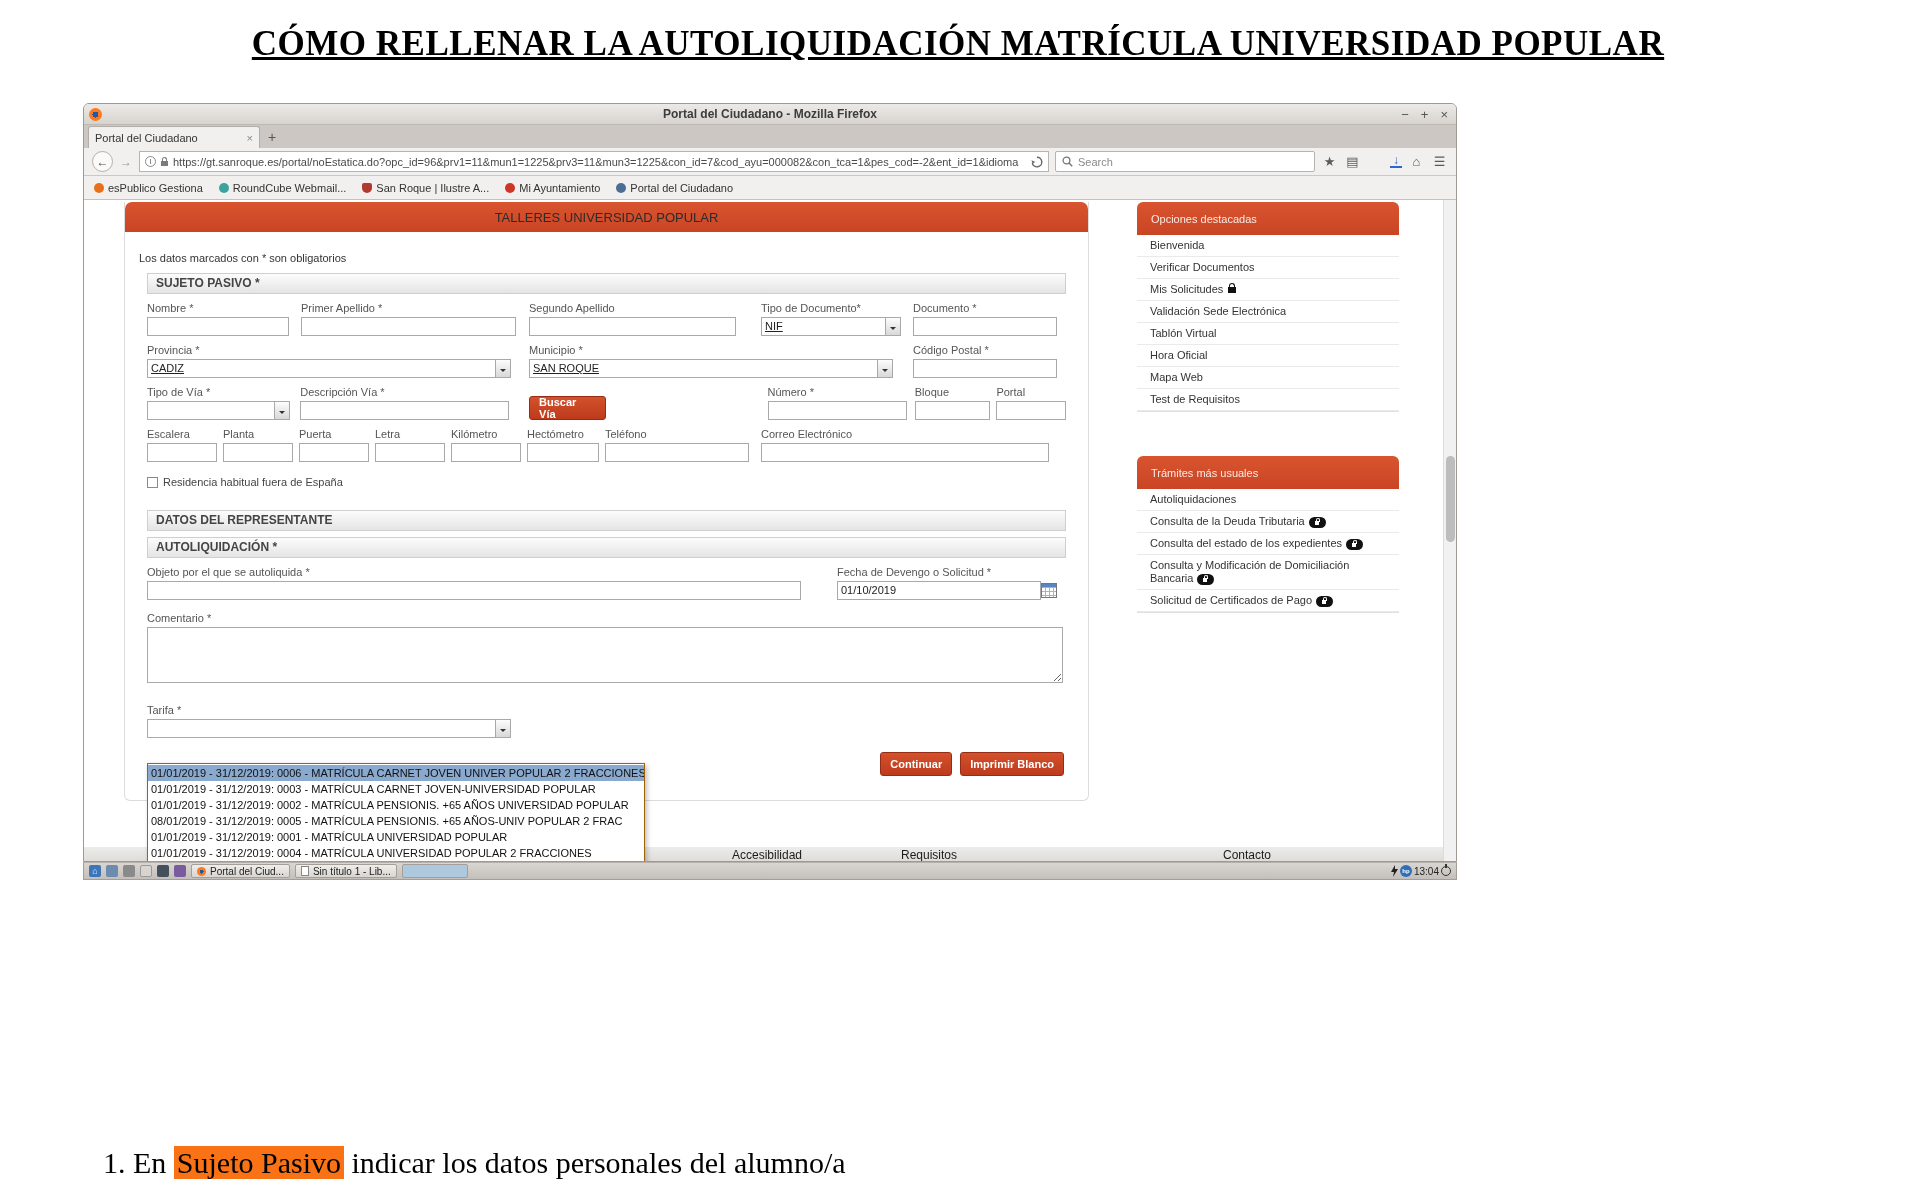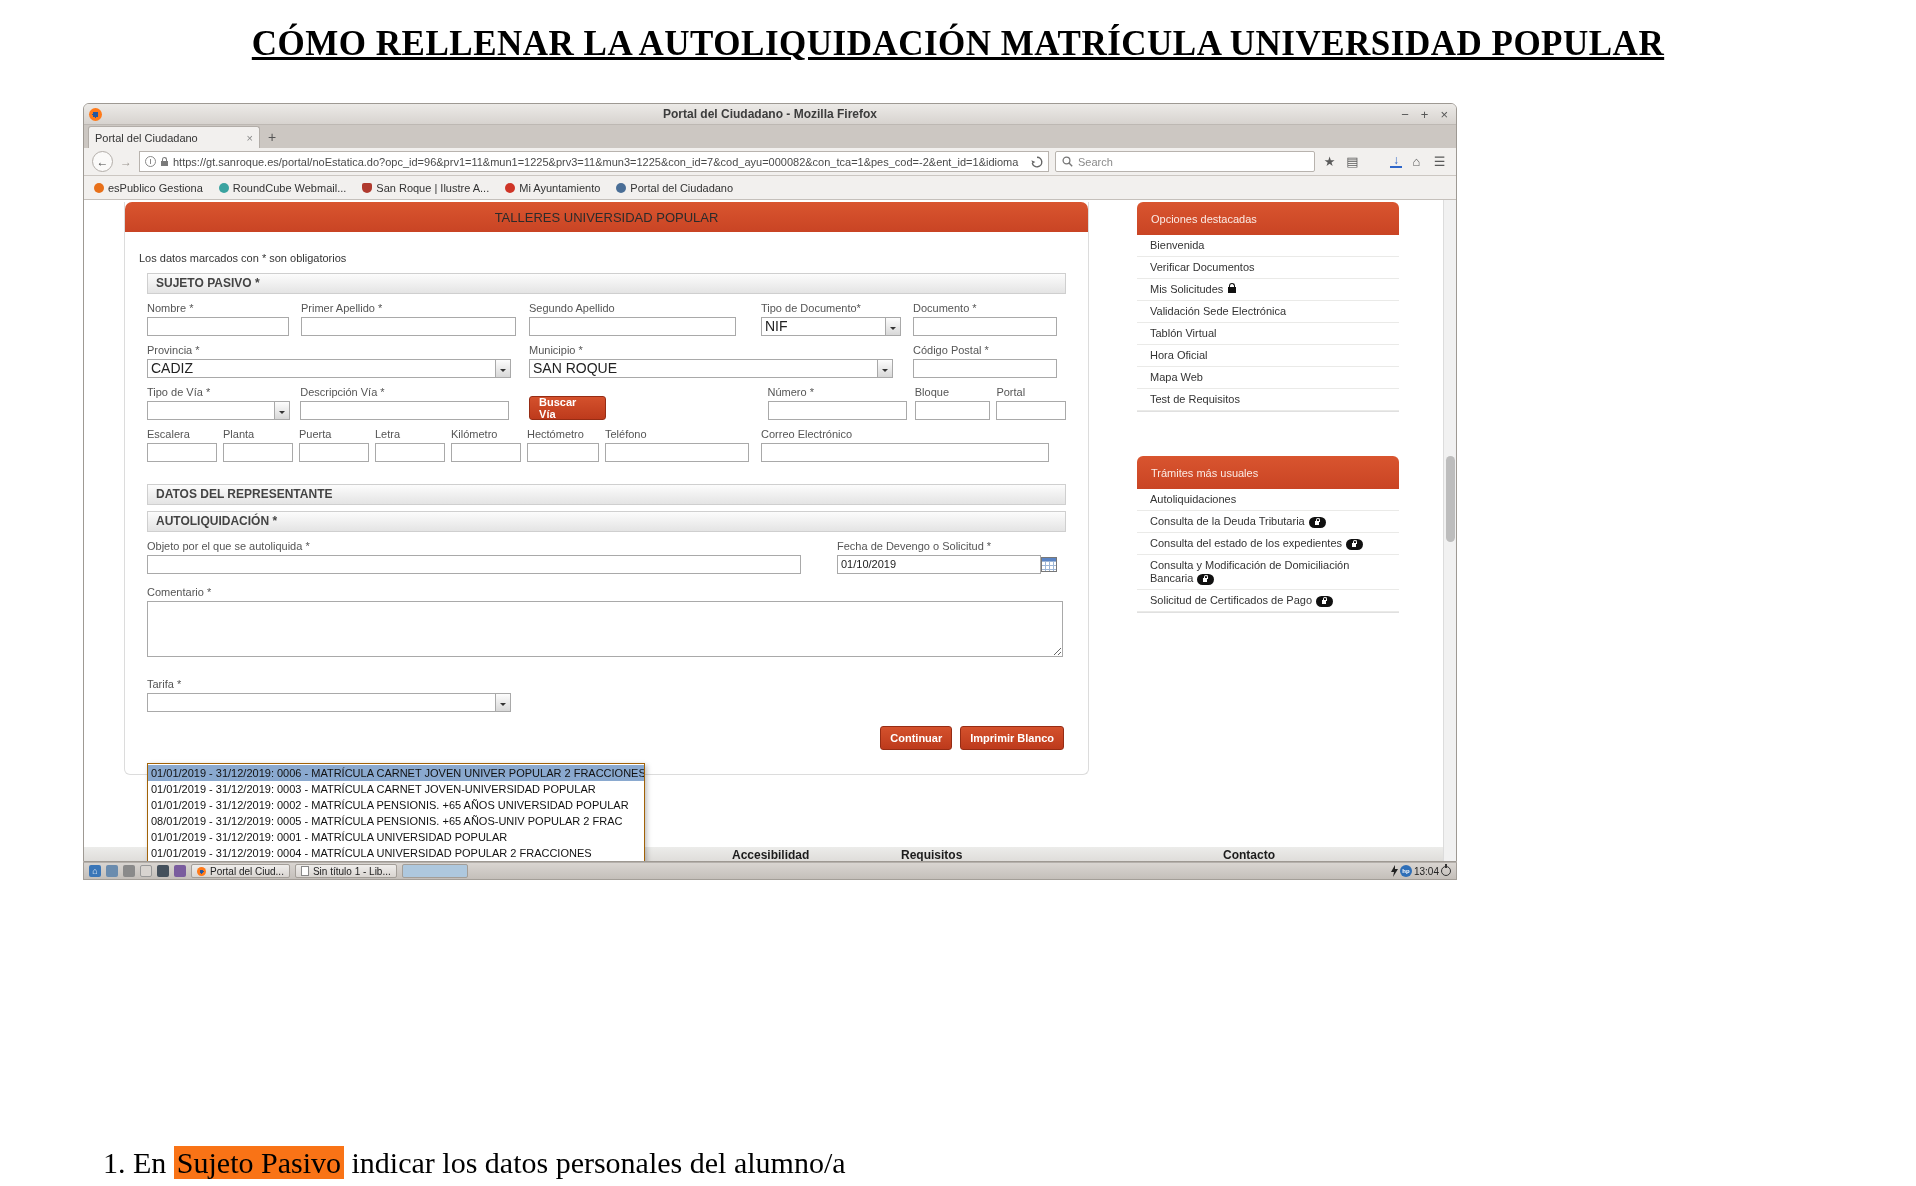--- a/index.html
+++ b/index.html
@@ -78,21 +78,21 @@
     border:1px solid #cfcfcf; font-size:12px; font-weight:bold; color:#444; padding-left:8px; }
   .sb-mt { margin-top:22px; }
   .sb-mt2 { margin-top:6px; }
   .row { display:flex; margin-top:8px; }
   .fg { display:flex; flex-direction:column; }
   .fg label { font-size:11px; color:#555; margin-bottom:3px; white-space:nowrap; }
   .fg.nolabel { justify-content:flex-end; }
   .txt { height:19px; border:1px solid #a9a9a9; background:#fff; font-size:11px; padding:0 3px; width:100%;
     font-family:"Liberation Sans", sans-serif; }
   .sel { height:19px; border:1px solid #a9a9a9; background:#fff; display:flex; align-items:stretch; }
-  .sel-text { flex:1; font-size:14px; color:#222; padding:0 3px; line-height:17px; white-space:nowrap; overflow:hidden; }
+  .sel-text { flex:1; font-size:11px; color:#222; padding:0 3px; line-height:17px; white-space:nowrap; overflow:hidden;text-decoration:underline; }
   .sel-btn { width:15px; background:linear-gradient(#fdfdfd,#d8d8d8); border-left:1px solid #a9a9a9;
     display:flex; align-items:center; justify-content:center; }
   .tri { width:0; height:0; border:3.5px solid transparent; border-top-color:#333; margin-top:6px; }
   .btn-red { background:linear-gradient(#d4512c,#bd3a1c); border:1px solid #962c14; border-radius:3px;
     color:#fff; font-size:11px; font-weight:bold; height:24px; padding:0 9px; display:flex; align-items:center; }
   .cbrow { display:flex; align-items:center; gap:5px; margin-top:14px; }
   .cb { width:11px; height:11px; border:1px solid #8a8a8a; background:#fff; }
   .cbrow label { font-size:11px; color:#444; }
   .datefield { width:220px; display:flex; align-items:center; gap:0; }
   .dateinput { flex:1; height:19px; border:1px solid #a9a9a9; font-size:11px; line-height:17px; padding:0 3px; color:#222; }
@@ -126,21 +126,21 @@
   .badge::before { content:""; position:absolute; left:7px; top:1px; width:2px; height:3px;
     border:1px solid #fff; border-bottom:none; border-radius:2px 2px 0 0; }
   .lock-black { display:inline-block; position:relative; width:8px; height:6px; background:#111;
     margin-left:5px; vertical-align:baseline; }
   .lock-black::before { content:""; position:absolute; top:-4px; left:1px; width:4px; height:4px;
     border:1px solid #111; border-bottom:none; border-radius:3px 3px 0 0; }
 
   
   .page-footer { position:absolute; left:0; top:647px; width:1374px; height:16px;
     background:linear-gradient(#ececea,#dddbd8); z-index:10; }
-  .page-footer span { position:absolute; top:1px; font-size:12px; font-weight:bold; color:#1c1c1c; }
+  .page-footer span { position:absolute; top:1px; font-size:12px; font-weight:normal; color:#1c1c1c; }
 
   
   .vscroll { position:absolute; right:0; top:0; width:13px; height:661px; background:#f1f1f1;
     border-left:1px solid #dcdcdc; z-index:20; }
   .vthumb { position:absolute; left:2px; width:9px; top:256px; height:86px; background:#bdbdbd; border-radius:5px; }
 
   
   #taskbar { position:absolute; left:83px; top:862px; width:1374px; height:18px;
     background:linear-gradient(#d9d5d1,#c4bfba); border:1px solid #a39e98; border-top-color:#b5b0ab;
     display:flex; align-items:center; padding:0 5px; gap:5px; }
@@ -362,20 +362,24 @@
           <div class="fg" style="width:144px;margin-right:12px">
             <label>Teléfono</label>
             <input class="txt" style="">
           </div>
           <div class="fg" style="width:288px">
             <label>Correo Electrónico</label>
             <input class="txt" style="">
           </div>
         </div>
 
+        <div class="cbrow">
+          <span class="cb"></span>
+          <label>Residencia habitual fuera de España</label>
+        </div>
 
         <div class="section-bar sb-mt">DATOS DEL REPRESENTANTE</div>
         <div class="section-bar sb-mt2">AUTOLIQUIDACIÓN *</div>
 
         <div class="row">
           <div class="fg" style="width:654px;margin-right:36px">
             <label>Objeto por el que se autoliquida *</label>
             <input class="txt" style="">
           </div>
           <div class="fg" style="width:220px">

